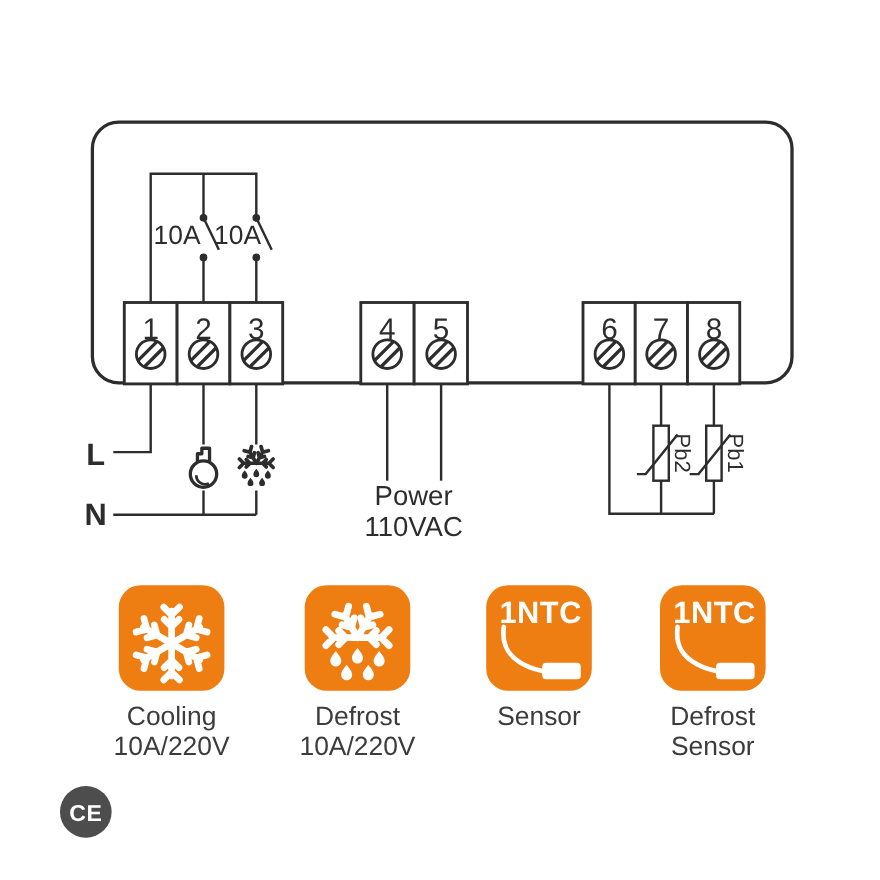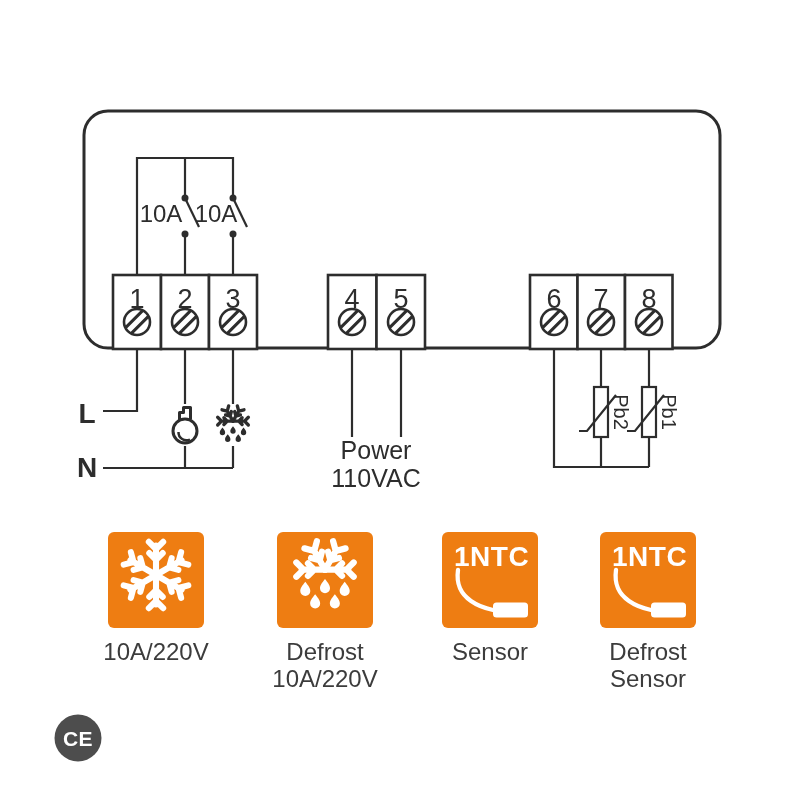--- a/index.html
+++ b/index.html
@@ -4,22 +4,22 @@
 <style>
   html,body{margin:0;padding:0;background:#ffffff;}
   .stage{
     position:relative;width:800px;height:800px;background:#ffffff;overflow:hidden;
     font-family:"Liberation Sans","DejaVu Sans",sans-serif;
   }
   .diagram{position:absolute;left:0;top:0;}
   .diag-text{fill:#2d2d2d;font-family:"Liberation Sans","DejaVu Sans",sans-serif;}
   .legend-item{position:absolute;top:532px;width:96px;height:96px;}
   .badge{
-    width:96px;height:96px;border-radius:6px;background:#EE7D12;
-    display:flex;align-items:flex-start;justify-content:center;
+    width:96px;height:96px;border-radius:20px;background:#EE7D12;
+    display:flex;align-items:flex-end;justify-content:center;
   }
   .cap{
     position:absolute;top:106px;left:50%;transform:translateX(-50%);
     width:190px;text-align:center;color:#3C3C3C;font-size:24px;line-height:27px;
   }
   .ce{position:absolute;left:49px;top:709px;}
 </style>
 </head>
 <body>
 
@@ -196,20 +196,21 @@
     </g>
   </svg>
 
   <div class="legend-item" style="left:108px">
     <div class="badge">
       <svg width="86" height="86" viewBox="0 0 96 96" color="#ffffff">
         <use href="#snowflake-glyph" width="96" height="96"></use>
       </svg>
     </div>
     <div class="cap">
+      <div>Cooling</div>
       <div>10A/220V</div>
     </div>
   </div>
 
   <div class="legend-item" style="left:277px">
     <div class="badge">
       <svg width="86" height="86" viewBox="0 0 96 96" color="#ffffff">
         <use href="#defrost-glyph" width="96" height="96"></use>
       </svg>
     </div>

